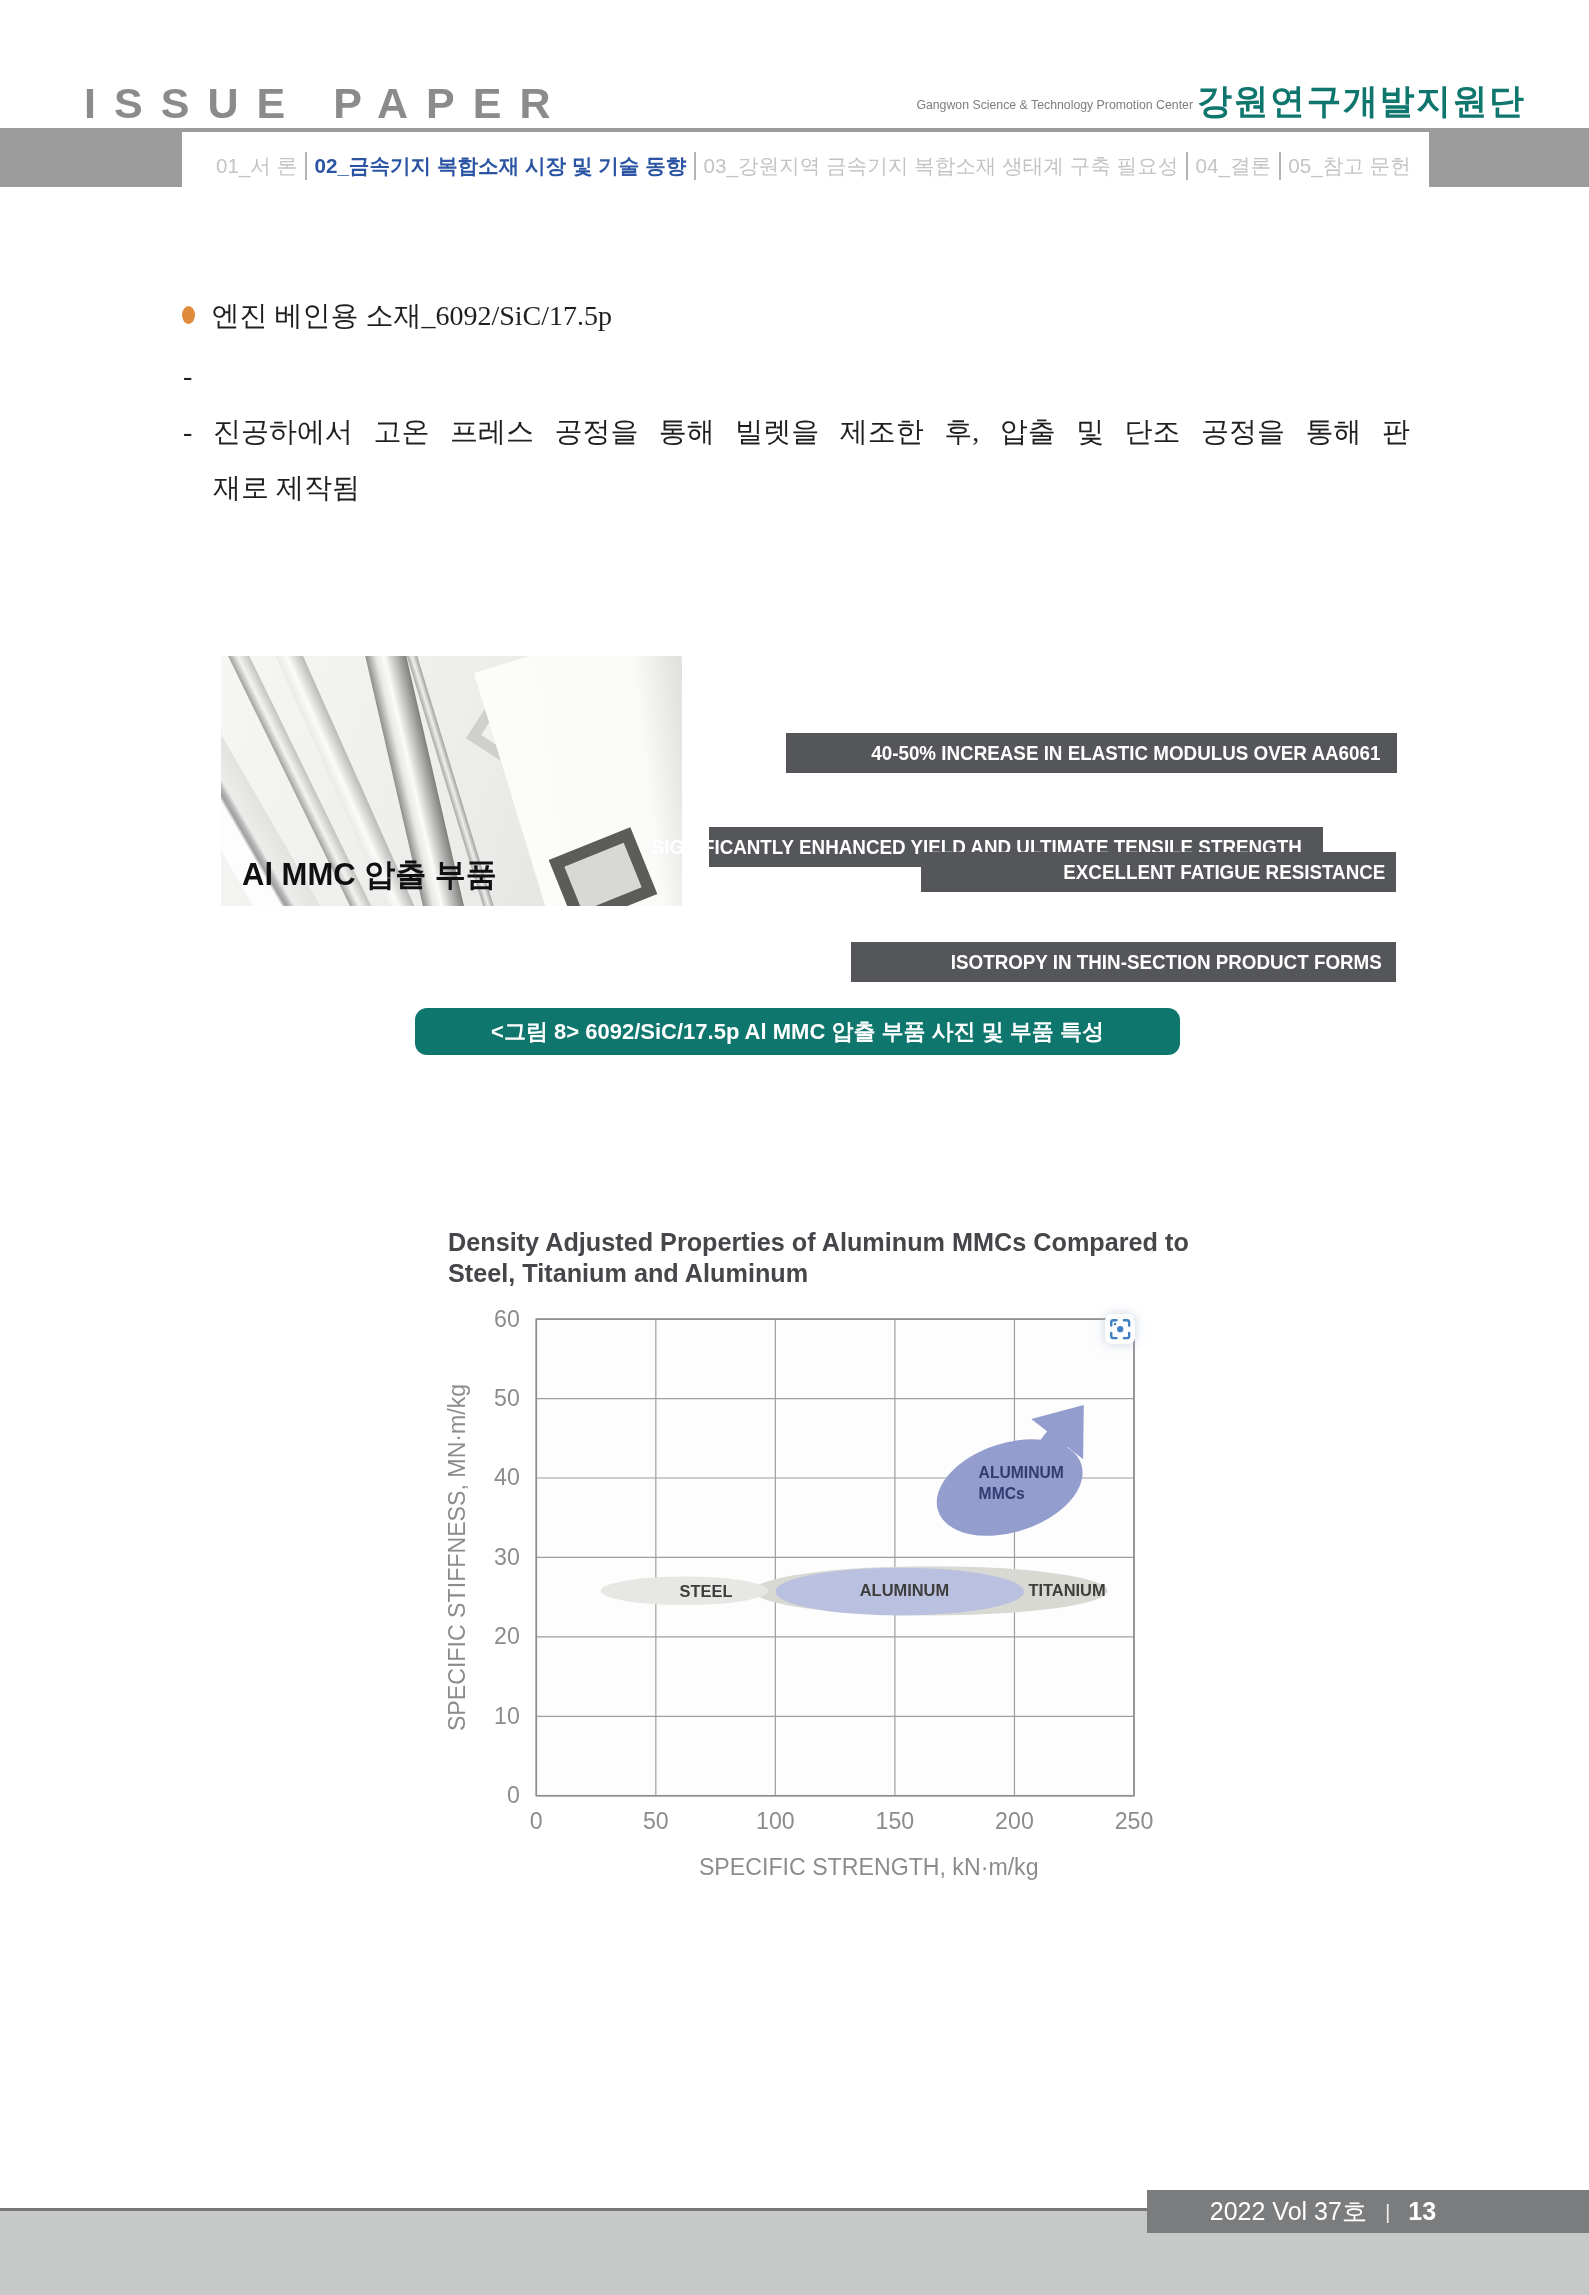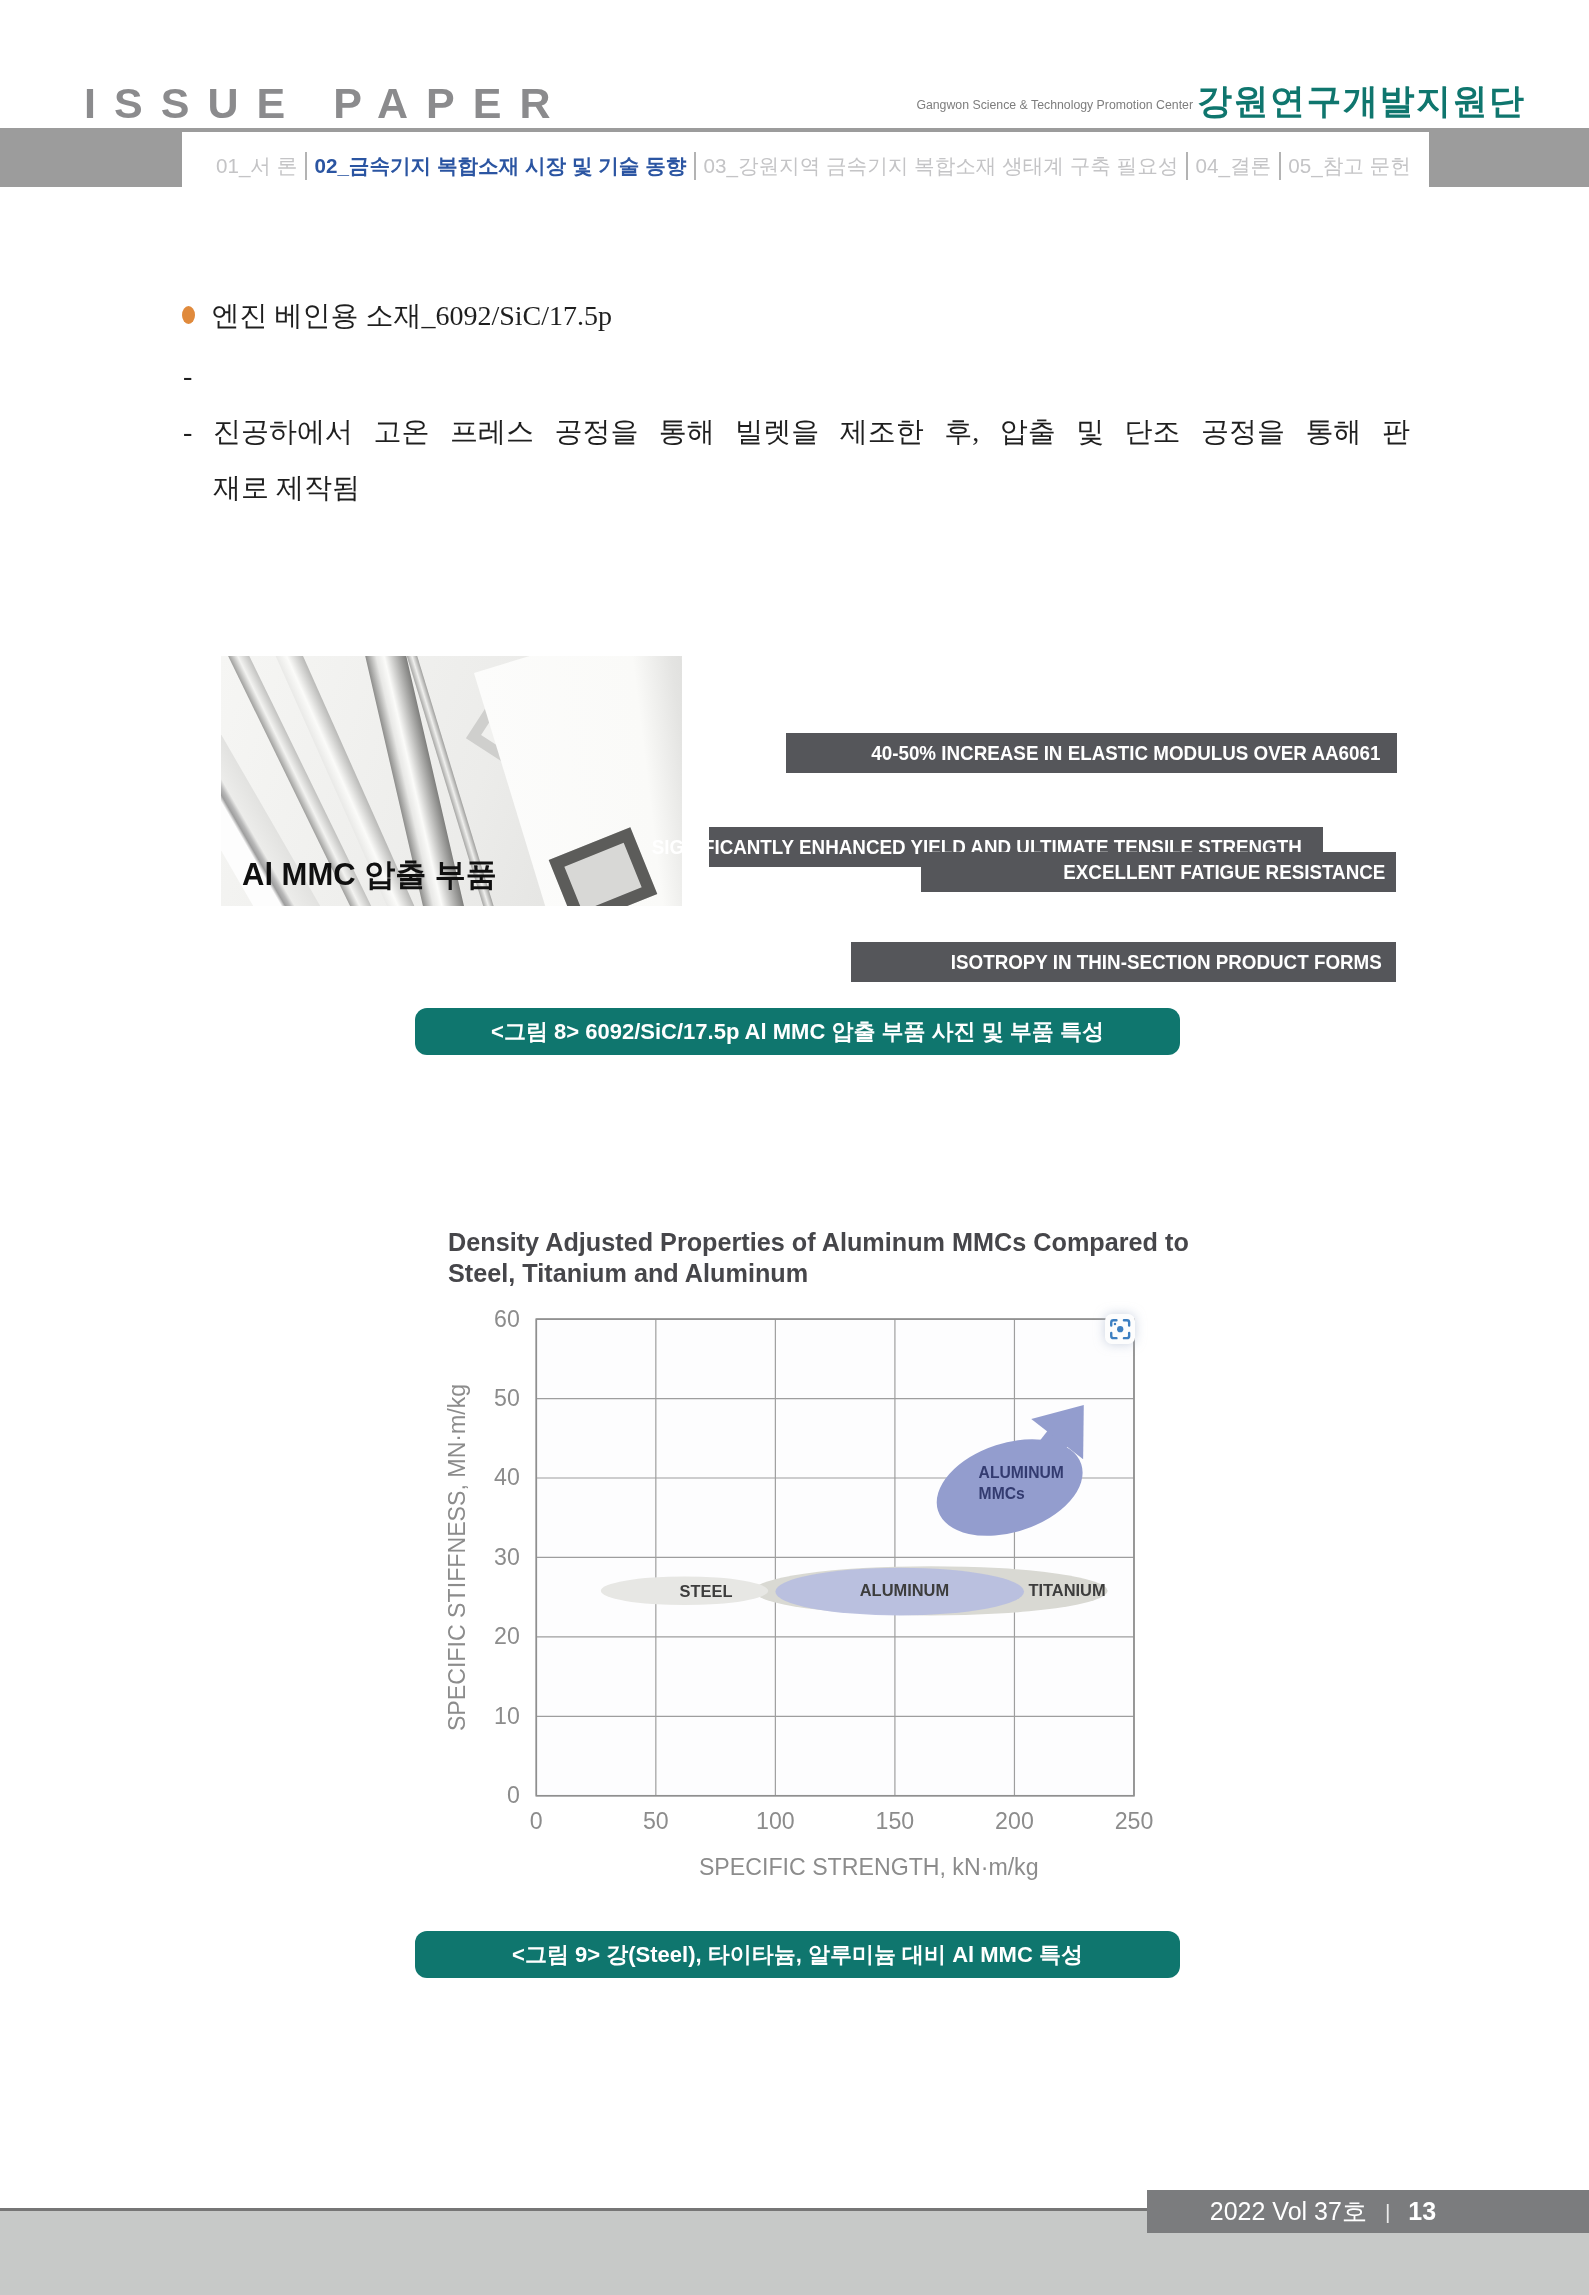--- a/index.html
+++ b/index.html
@@ -194,21 +194,20 @@
         <path d="M3 10 V6 a3 3 0 0 1 3-3 h4"></path>
         <path d="M20 3 h4 a3 3 0 0 1 3 3 v4"></path>
         <path d="M27 20 v4 a3 3 0 0 1 -3 3 h-4"></path>
         <path d="M10 27 H6 a3 3 0 0 1 -3-3 v-4"></path>
       </g>
       <circle cx="15" cy="15" r="4.2" fill="#3d7fc1"></circle>
       <circle cx="8" cy="8" r="1.6" fill="#3d7fc1"></circle>
     </svg>
   </div>
 
-  <div class="caption cap9">&lt;그림 9&gt; 강(Steel), 타이타늄, 알루미늄 대비 Al MMC 특성</div>
 
   <div class="foot-line"></div>
   <div class="foot-band"></div>
   <div class="foot-badge">
     <span>2022 Vol 37호</span>
     <span class="sep">|</span>
     <span class="pg">13</span>
   </div>
 
 </div>

